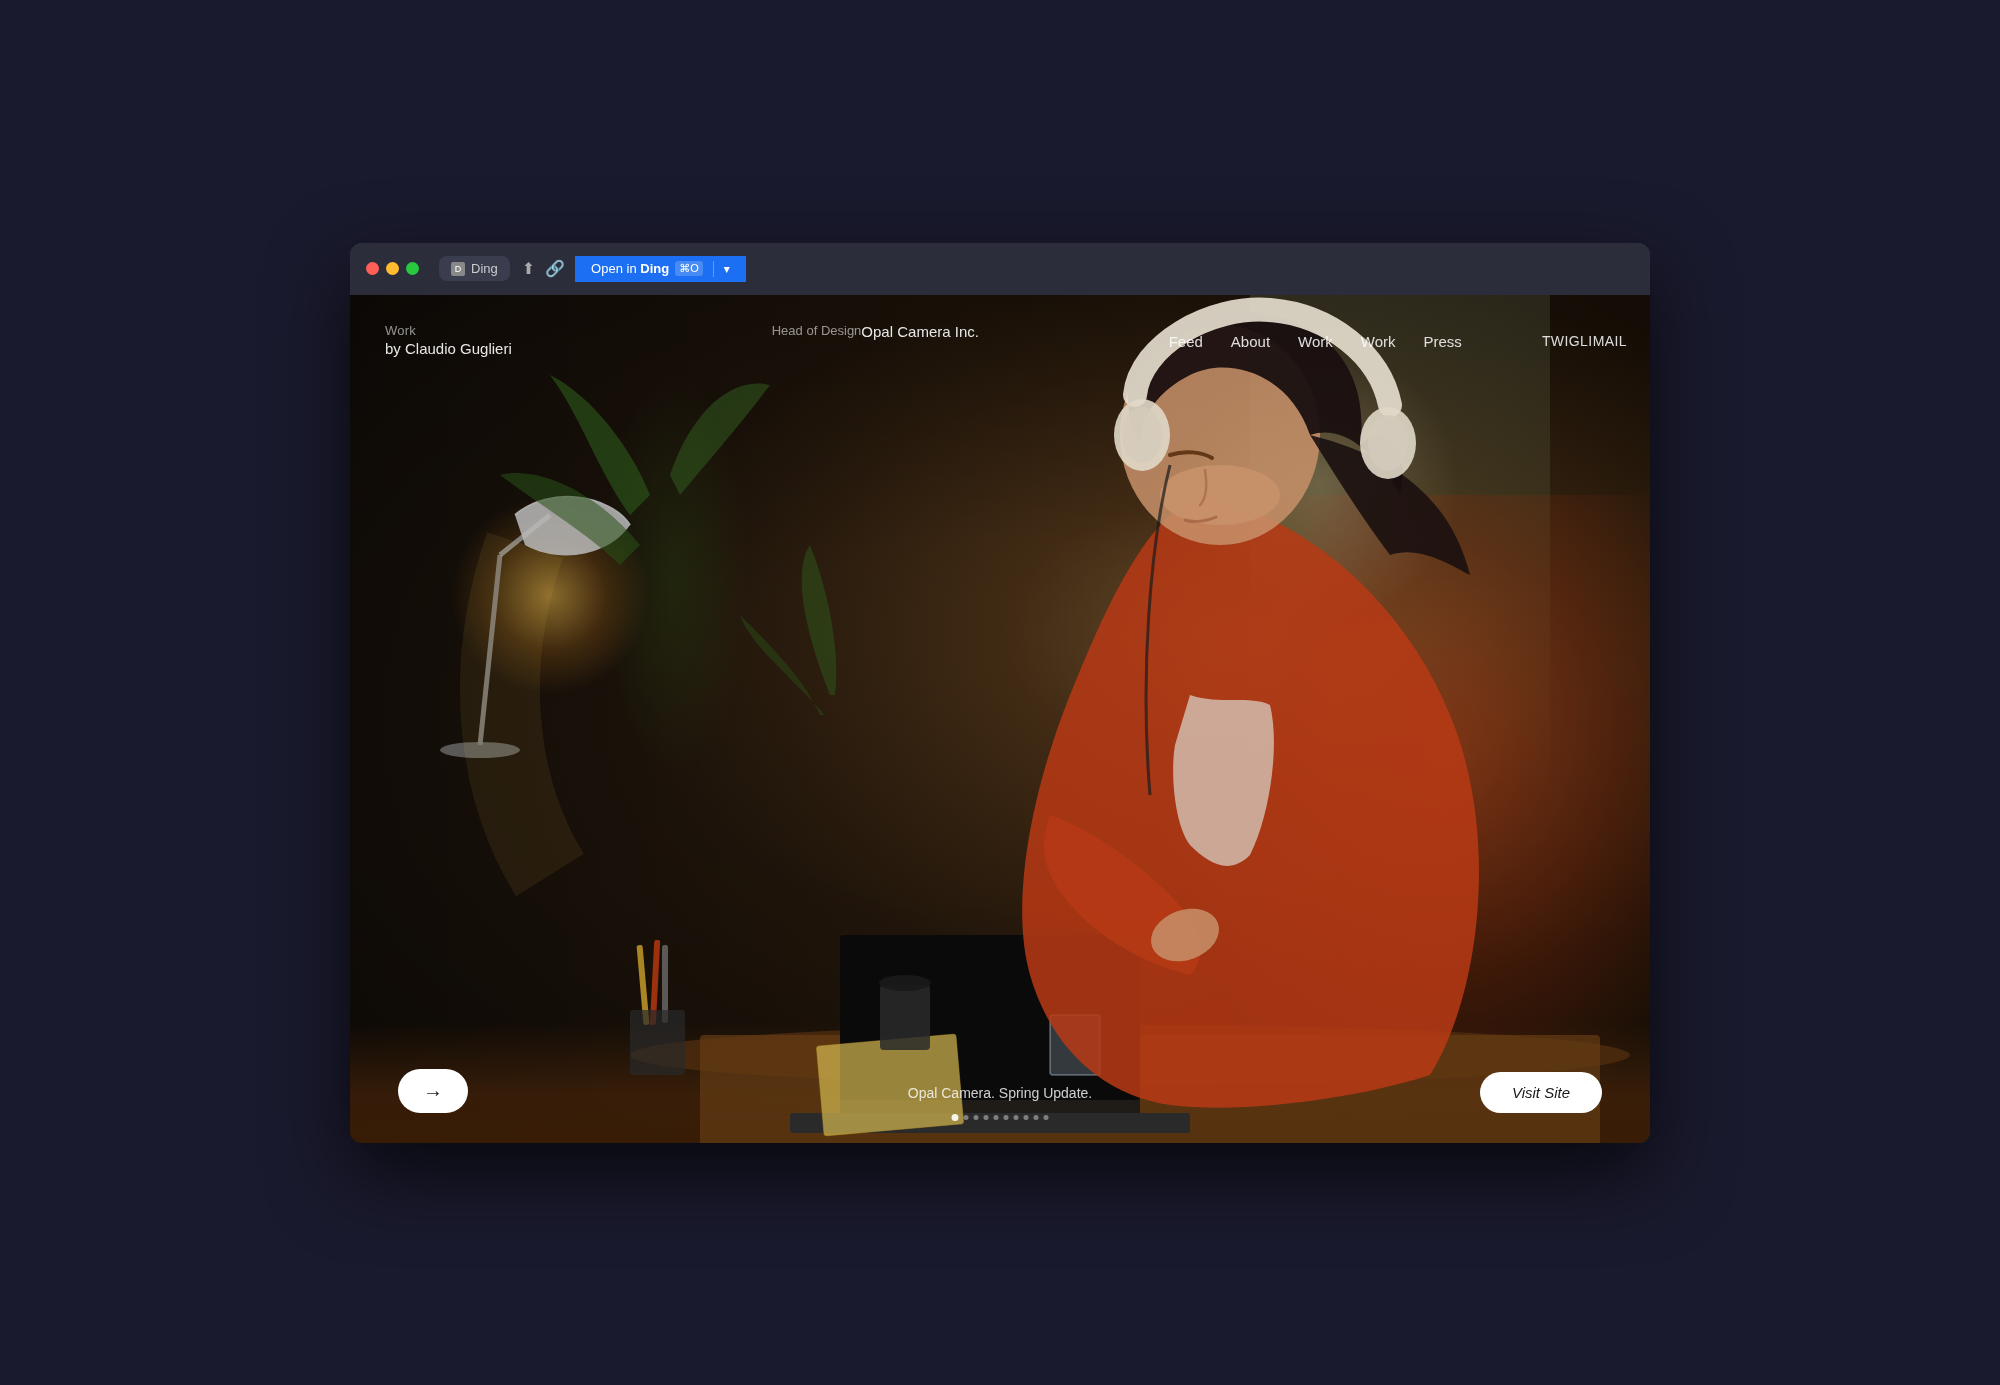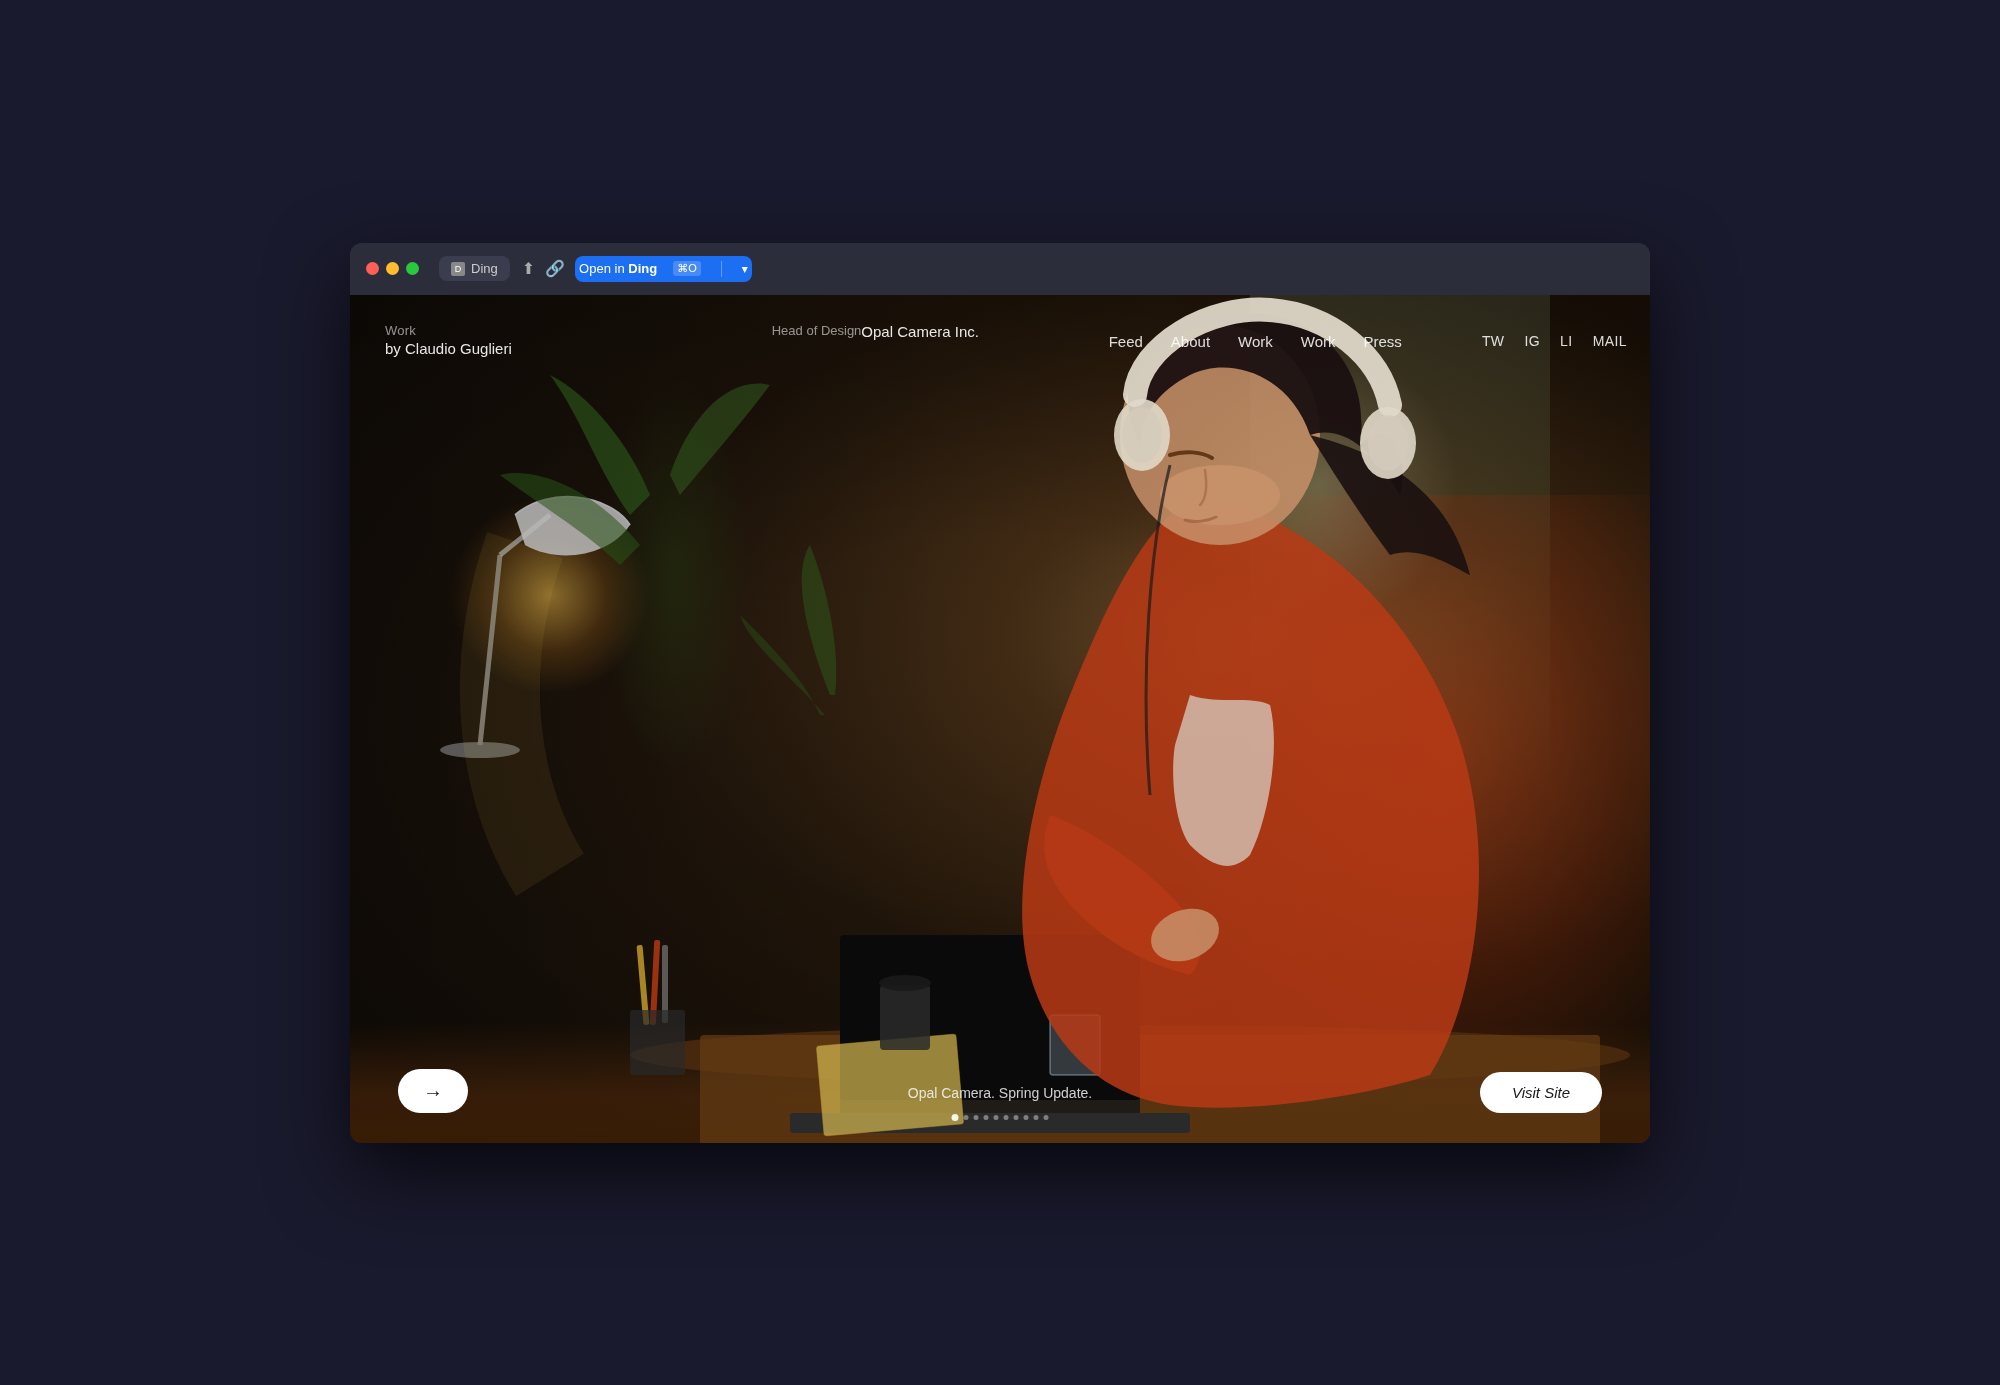--- a/index.html
+++ b/index.html
@@ -96,26 +96,26 @@
 
     .browser-icon-btn {
       color: #aaa;
       font-size: 16px;
       cursor: pointer;
     }
 
     .open-in-btn {
       background: #1c6ef3;
       color: white;
-      border-radius: 8px;
-      padding: 5px 4px;
+      border-radius: 0;
+      padding: 5px 16px;
       font-size: 13px;
       display: flex;
       align-items: center;
-      gap: 16px;
+      gap: 6px;
       cursor: pointer;
     }
 
     .open-in-btn .kbd {
       background: rgba(255,255,255,0.2);
       border-radius: 3px;
       padding: 1px 4px;
       font-size: 11px;
     }
 
@@ -244,21 +244,20 @@
       font-size: 15px;
       text-decoration: none;
       cursor: pointer;
       font-weight: 400;
     }
 
     .nav-social {
       margin-left: 80px;
       display: flex;
       align-items: flex-start;
-      gap: 20px;
       padding-top: 10px;
     }
 
     .nav-social-link {
       color: rgba(255,255,255,0.85);
       font-size: 14px;
       font-weight: 500;
       letter-spacing: 0.03em;
       cursor: pointer;
     }

